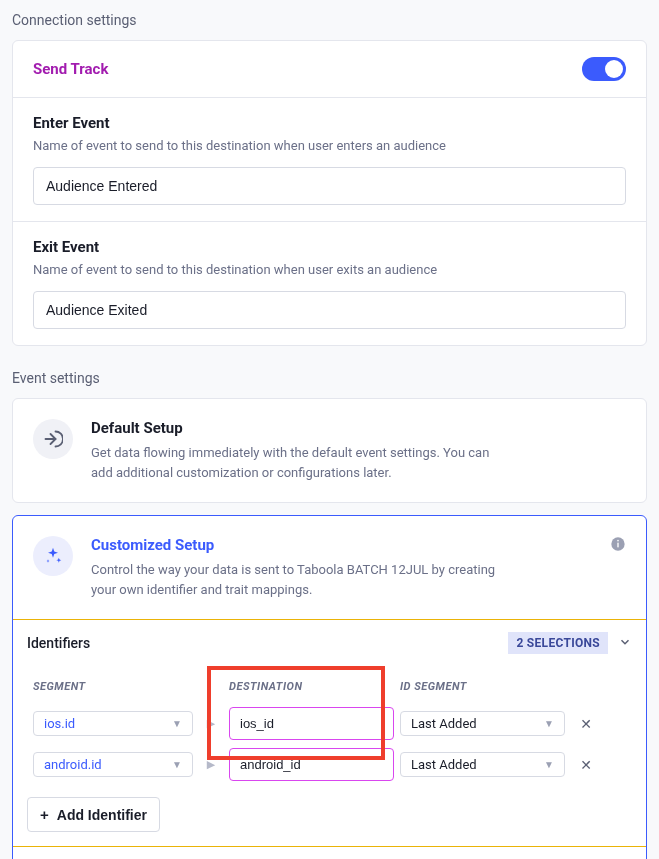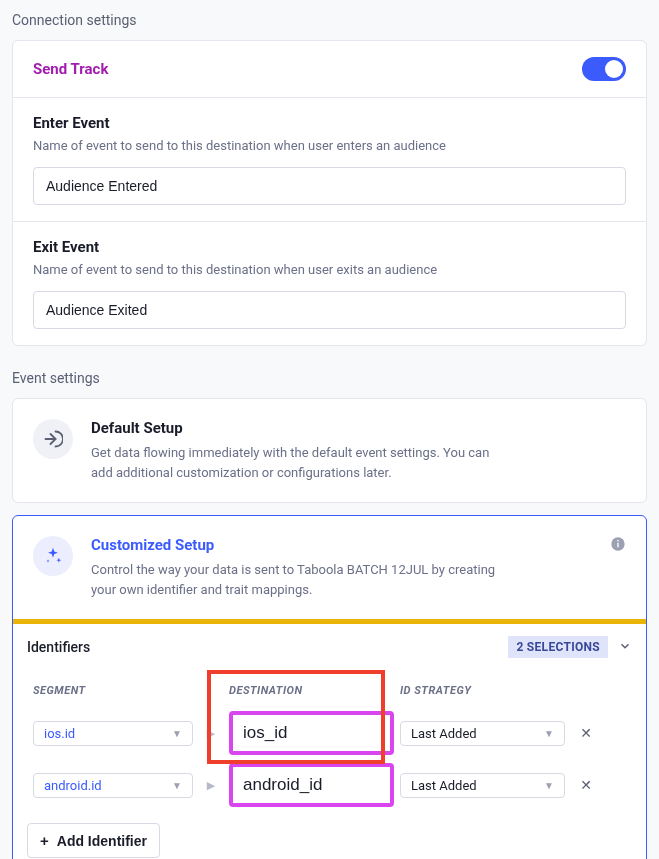--- a/index.html
+++ b/index.html
@@ -17,36 +17,36 @@
 .toggle { width: 44px; height: 24px; background: #3b5bfd; border-radius: 12px; position: relative; cursor: pointer; }
 .toggle::after { content: ""; position: absolute; width: 18px; height: 18px; border-radius: 50%; background: #fff; top: 3px; right: 3px; }
 .setup-option { display: flex; padding: 20px; gap: 18px; align-items: flex-start; }
 .setup-icon { width: 40px; height: 40px; border-radius: 50%; background: #f0f1f6; display: flex; align-items: center; justify-content: center; flex-shrink: 0; }
 .setup-icon.selected { background: #eceefd; }
 .setup-title { font-size: 15px; font-weight: 700; color: #1a1d29; margin-bottom: 6px; }
 .setup-title.selected { color: #3b5bfd; }
 .setup-desc { font-size: 13px; color: #6b7088; line-height: 1.5; max-width: 420px; }
 .setup-info { margin-left: auto; color: #9ba0b3; }
 .selected-card { border: 1px solid #3b5bfd; border-radius: 6px; background: #fff; }
-.sub-header { display: flex; align-items: center; justify-content: space-between; padding: 12px 14px; border-top: 5px solid #eab308; }
+.sub-header { display: flex; align-items: center; justify-content: space-between; padding: 12px 14px; border-top: 1px solid #eab308; }
 .sub-header:first-of-type { border-top: 1px solid #e4e6ed; }
 .sub-title { font-size: 14px; color: #1a1d29; font-weight: 500; }
 .badge { background: #e0e4fa; color: #3a4899; font-size: 12px; font-weight: 700; padding: 4px 8px; border-radius: 0; letter-spacing: 0.3px; }
 .chevron { color: #5a5f73; font-size: 12px; margin-left: 10px; cursor: pointer; }
 .sub-right { display: flex; align-items: center; }
 .identifiers-body { padding: 14px; }
 .table-header { display: grid; grid-template-columns: 160px 24px 165px 165px 30px; gap: 6px; padding: 0 6px 10px 6px; font-style: italic; }
 .col-label { font-size: 11px; font-weight: 700; color: #6b7088; letter-spacing: 0.5px; }
 .ident-row { display: grid; grid-template-columns: 160px 24px 165px 165px 30px; gap: 6px; align-items: center; padding: 4px 6px; }
 .select { display: flex; align-items: center; justify-content: space-between; border: 1px solid #d7dae3; border-radius: 4px; padding: 4px 10px; background: #fff; font-size: 13px; cursor: pointer; }
 .select .caret { color: #9ba0b3; font-size: 10px; }
 .seg-val { color: #3b5bfd; }
 .arrow-cell { display: flex; align-items: center; justify-content: center; color: #b5b9c9; font-size: 11px; }
 .close-cell { display: flex; align-items: center; justify-content: center; color: #5a5f73; cursor: pointer; font-size: 14px; }
-.dest-input { border: 4px solid #d946ef; border-radius: 4px; padding: 8px 10px; font-size: 17px; color: #1a1d29; width: 100%; background: #fff; }
+.dest-input { border: 1px solid #d946ef; border-radius: 4px; padding: 8px 10px; font-size: 13px; color: #1a1d29; width: 100%; background: #fff; }
 .highlight-box { position: absolute; border: 4px solid #ef3e2c; pointer-events: none; }
 .highlight-wrap { position: relative; }
 .add-btn { margin-top: 12px; display: inline-flex; align-items: center; gap: 8px; border: 1px solid #d7dae3; border-radius: 4px; background: #fff; padding: 8px 12px; font-size: 14px; font-weight: 600; color: #1a1d29; cursor: pointer; }
 .plus { font-size: 15px; font-weight: 700; color: #1a1d29; }
 </style>
 </head>
 <body>
 
 <div class="page">
 
@@ -119,21 +119,21 @@
             </svg>
         </span>
       </div>
     </div>
 
     <div class="identifiers-body highlight-wrap">
       <div class="table-header">
         <div class="col-label">SEGMENT</div>
         <div></div>
         <div class="col-label">DESTINATION</div>
-        <div class="col-label">ID STRATEGY</div>
+        <div class="col-label">ID SEGMENT</div>
         <div></div>
       </div>
 
       <div class="ident-row">
         <div class="select">
           <span class="seg-val">ios.id</span>
           <span class="caret">▼</span>
         </div>
         <div class="arrow-cell">▶</div>
         <input class="dest-input" type="text" value="ios_id" style="">

